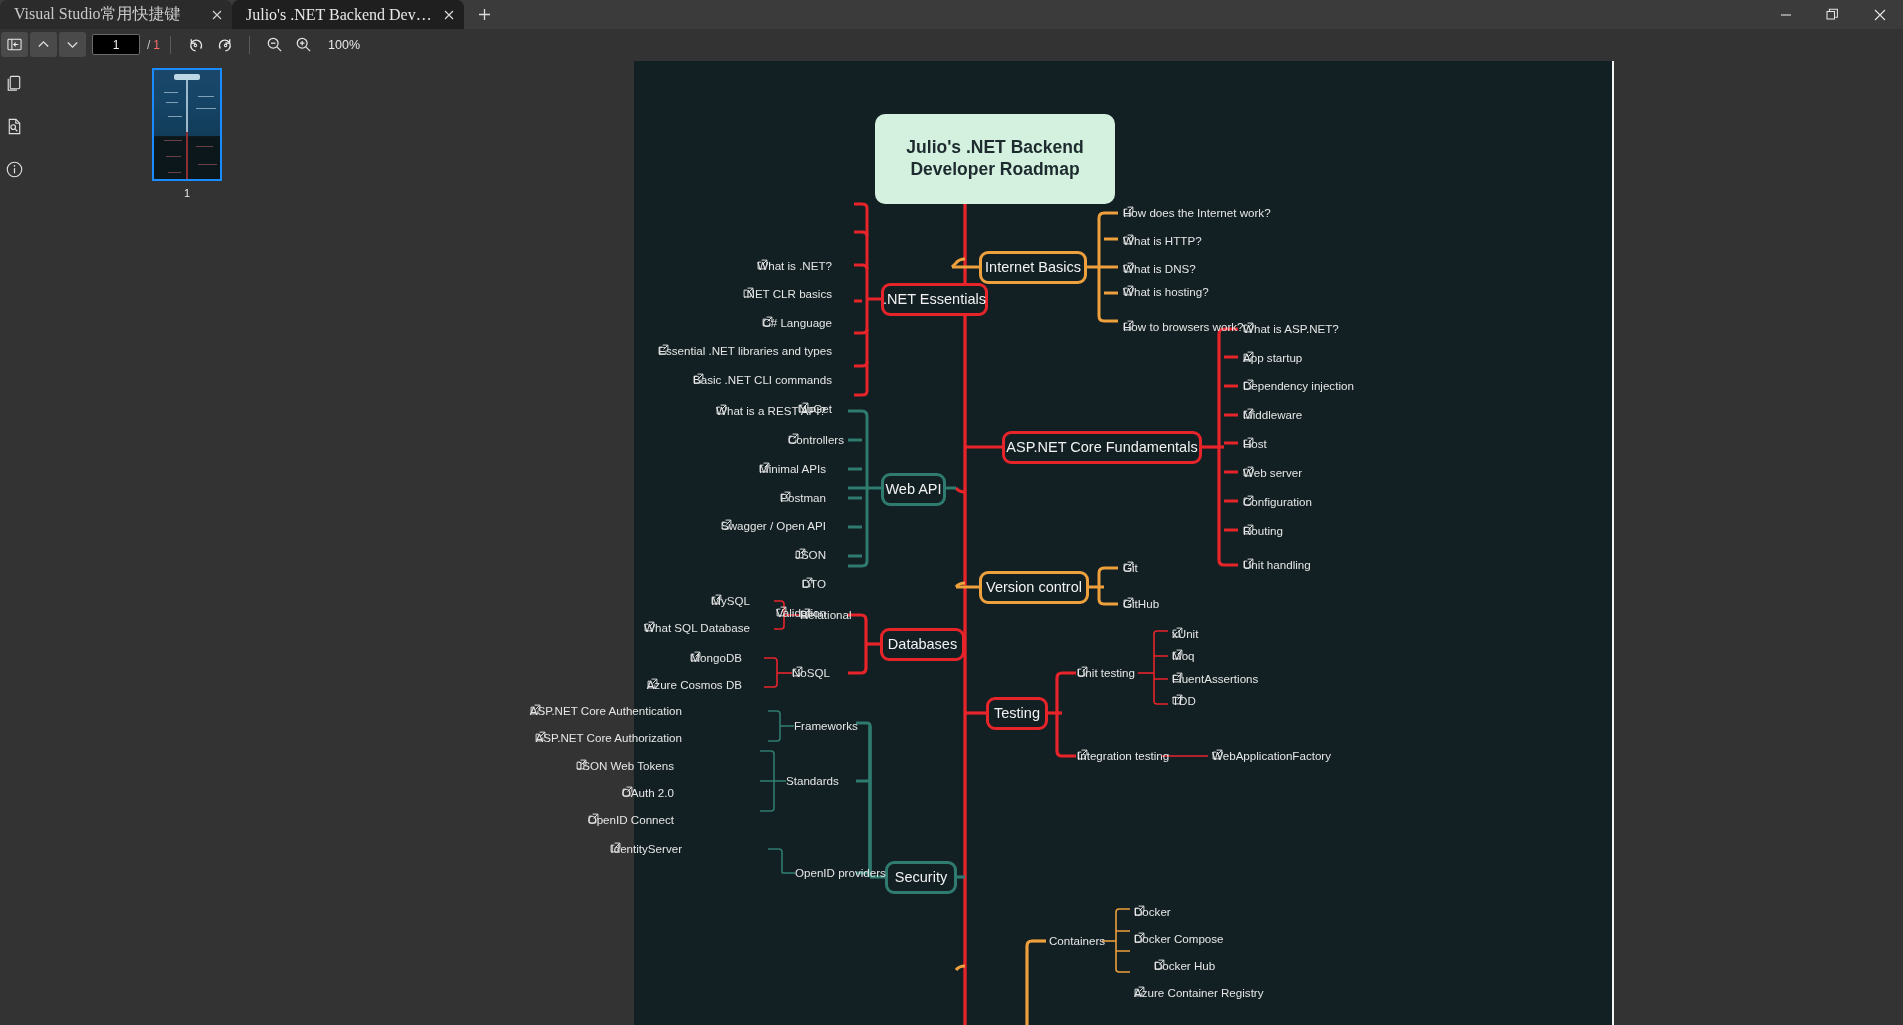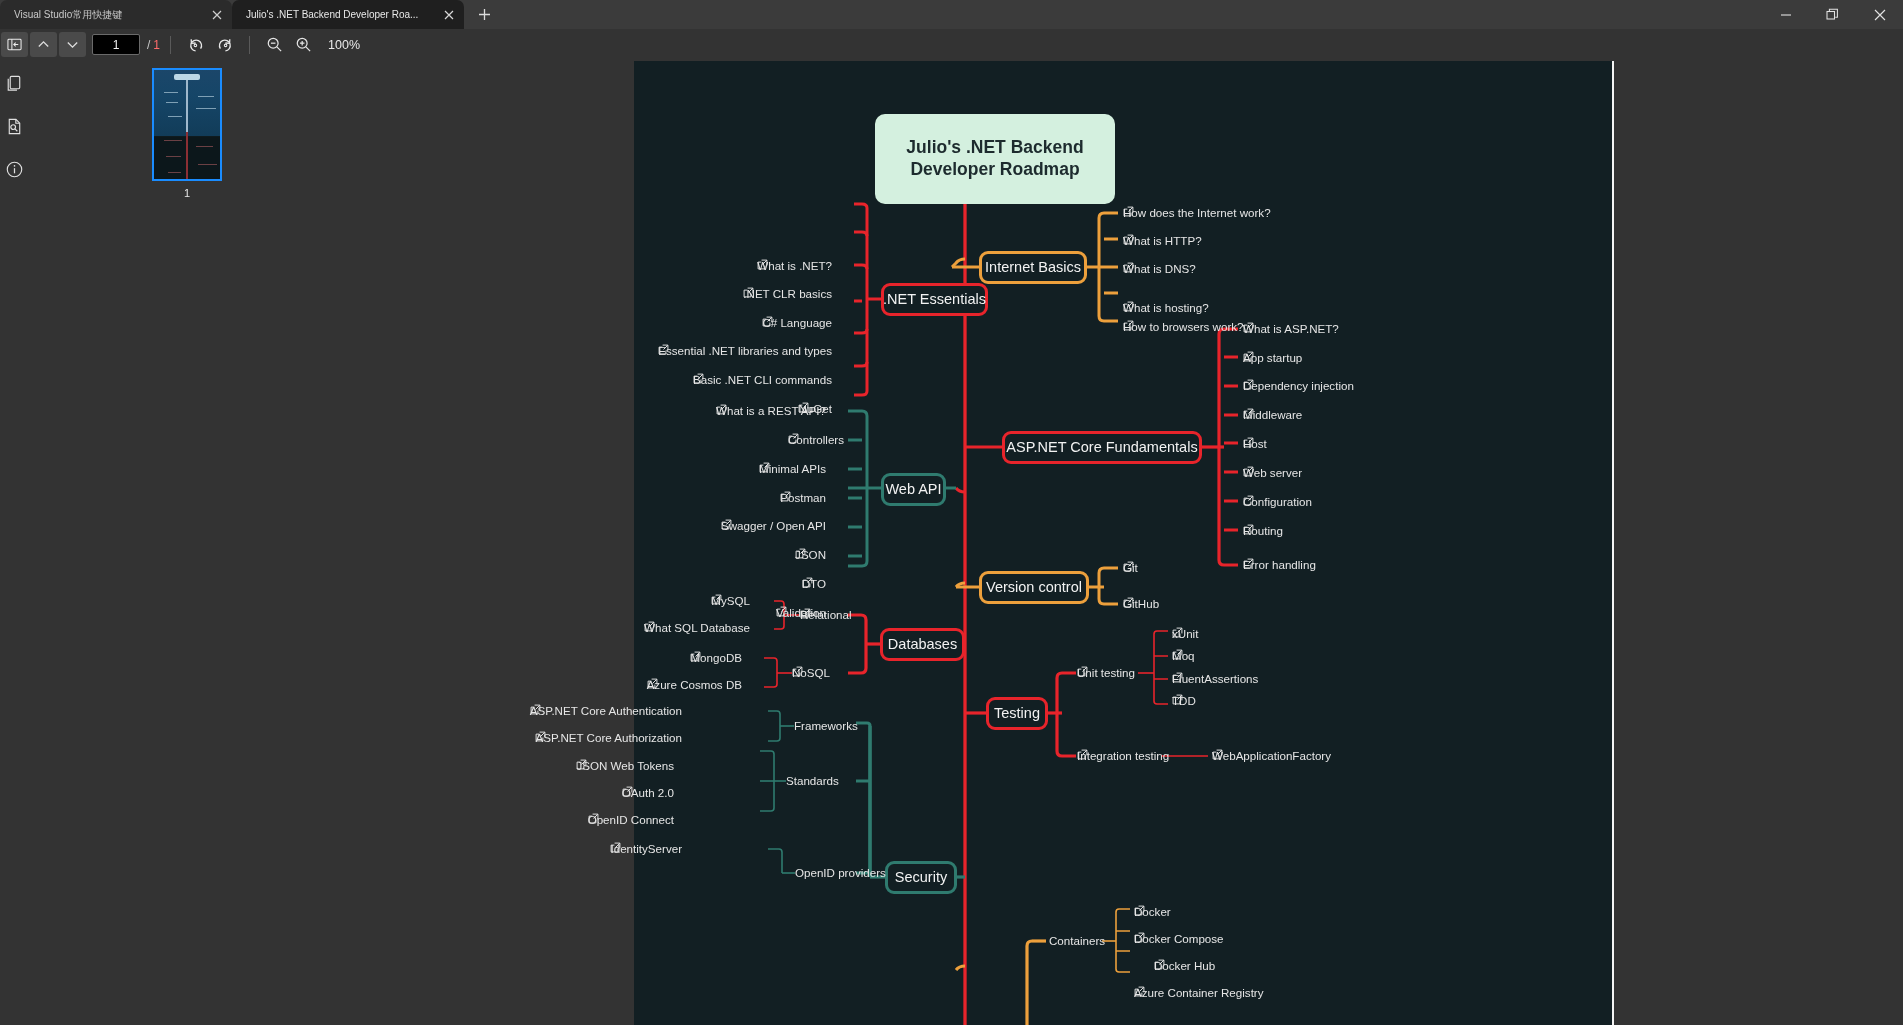--- a/index.html
+++ b/index.html
@@ -21,21 +21,21 @@
     display: flex; align-items: center;
     padding: 0 6px 0 14px;
     font-size: 12.5px; color: #d2d2d2;
     position: relative;
     border-top-left-radius: 7px; border-top-right-radius: 7px;
   }
   .tab.inactive { background: #2b2b2b; color: #c9c9c9; }
   .tab.active { background: #1f1f1f; color: #e8e8e8; }
   .tab-title {
     flex: 1 1 auto; white-space: nowrap; overflow: hidden;
-    text-overflow: ellipsis; font-size: 10px;
+    text-overflow: ellipsis; font-size: 16px; font-family: Liberation Serif, serif;
   }
   .tab-close {
     width: 18px; height: 18px; flex: 0 0 18px;
     display: flex; align-items: center; justify-content: center;
     font-size: 13px; line-height: 1; color: #cfcfcf; margin-left: 6px;
   }
   .newtab {
     width: 28px; height: 28px; margin-left: 6px; margin-bottom: 1px;
     display: flex; align-items: center; justify-content: center;
     color: #d8d8d8; font-size: 17px;
@@ -544,21 +544,21 @@
       <div class="leaf" style="left:489px; top:201px;">
         <span>What is DNS?</span>
         <span class="lnk">
             <svg width="11" height="11" viewBox="0 0 12 12">
               <path d="M5 1.2 H10.8 V7" stroke="#e6e6e6" stroke-width="1.05" fill="none"></path>
               <path d="M10.6 1.4 L6 6" stroke="#e6e6e6" stroke-width="1.05"></path>
               <path d="M8.6 7.2 V10.8 H1.2 V3.4 H4.8" stroke="#e6e6e6" stroke-width="1.05" fill="none"></path>
             </svg>
           </span>
       </div>
-      <div class="leaf" style="left:489px; top:240px;flex-direction:column;">
+      <div class="leaf" style="left:489px; top:224px;flex-direction:column;">
         <span>What is hosting?</span>
         <span class="lnk">
             <svg width="11" height="11" viewBox="0 0 12 12">
               <path d="M5 1.2 H10.8 V7" stroke="#e6e6e6" stroke-width="1.05" fill="none"></path>
               <path d="M10.6 1.4 L6 6" stroke="#e6e6e6" stroke-width="1.05"></path>
               <path d="M8.6 7.2 V10.8 H1.2 V3.4 H4.8" stroke="#e6e6e6" stroke-width="1.05" fill="none"></path>
             </svg>
           </span>
       </div>
       <div class="leaf" style="left:489px; top:259px;">
@@ -646,21 +646,21 @@
         <span>Routing</span>
         <span class="lnk">
             <svg width="11" height="11" viewBox="0 0 12 12">
               <path d="M5 1.2 H10.8 V7" stroke="#e6e6e6" stroke-width="1.05" fill="none"></path>
               <path d="M10.6 1.4 L6 6" stroke="#e6e6e6" stroke-width="1.05"></path>
               <path d="M8.6 7.2 V10.8 H1.2 V3.4 H4.8" stroke="#e6e6e6" stroke-width="1.05" fill="none"></path>
             </svg>
           </span>
       </div>
       <div class="leaf" style="left:609px; top:497px;">
-        <span>Error handling</span>
+        <span>Unit handling</span>
         <span class="lnk">
             <svg width="11" height="11" viewBox="0 0 12 12">
               <path d="M5 1.2 H10.8 V7" stroke="#e6e6e6" stroke-width="1.05" fill="none"></path>
               <path d="M10.6 1.4 L6 6" stroke="#e6e6e6" stroke-width="1.05"></path>
               <path d="M8.6 7.2 V10.8 H1.2 V3.4 H4.8" stroke="#e6e6e6" stroke-width="1.05" fill="none"></path>
             </svg>
           </span>
       </div>
 
       <div class="leaf r" style="right:768px; top:343px;">

